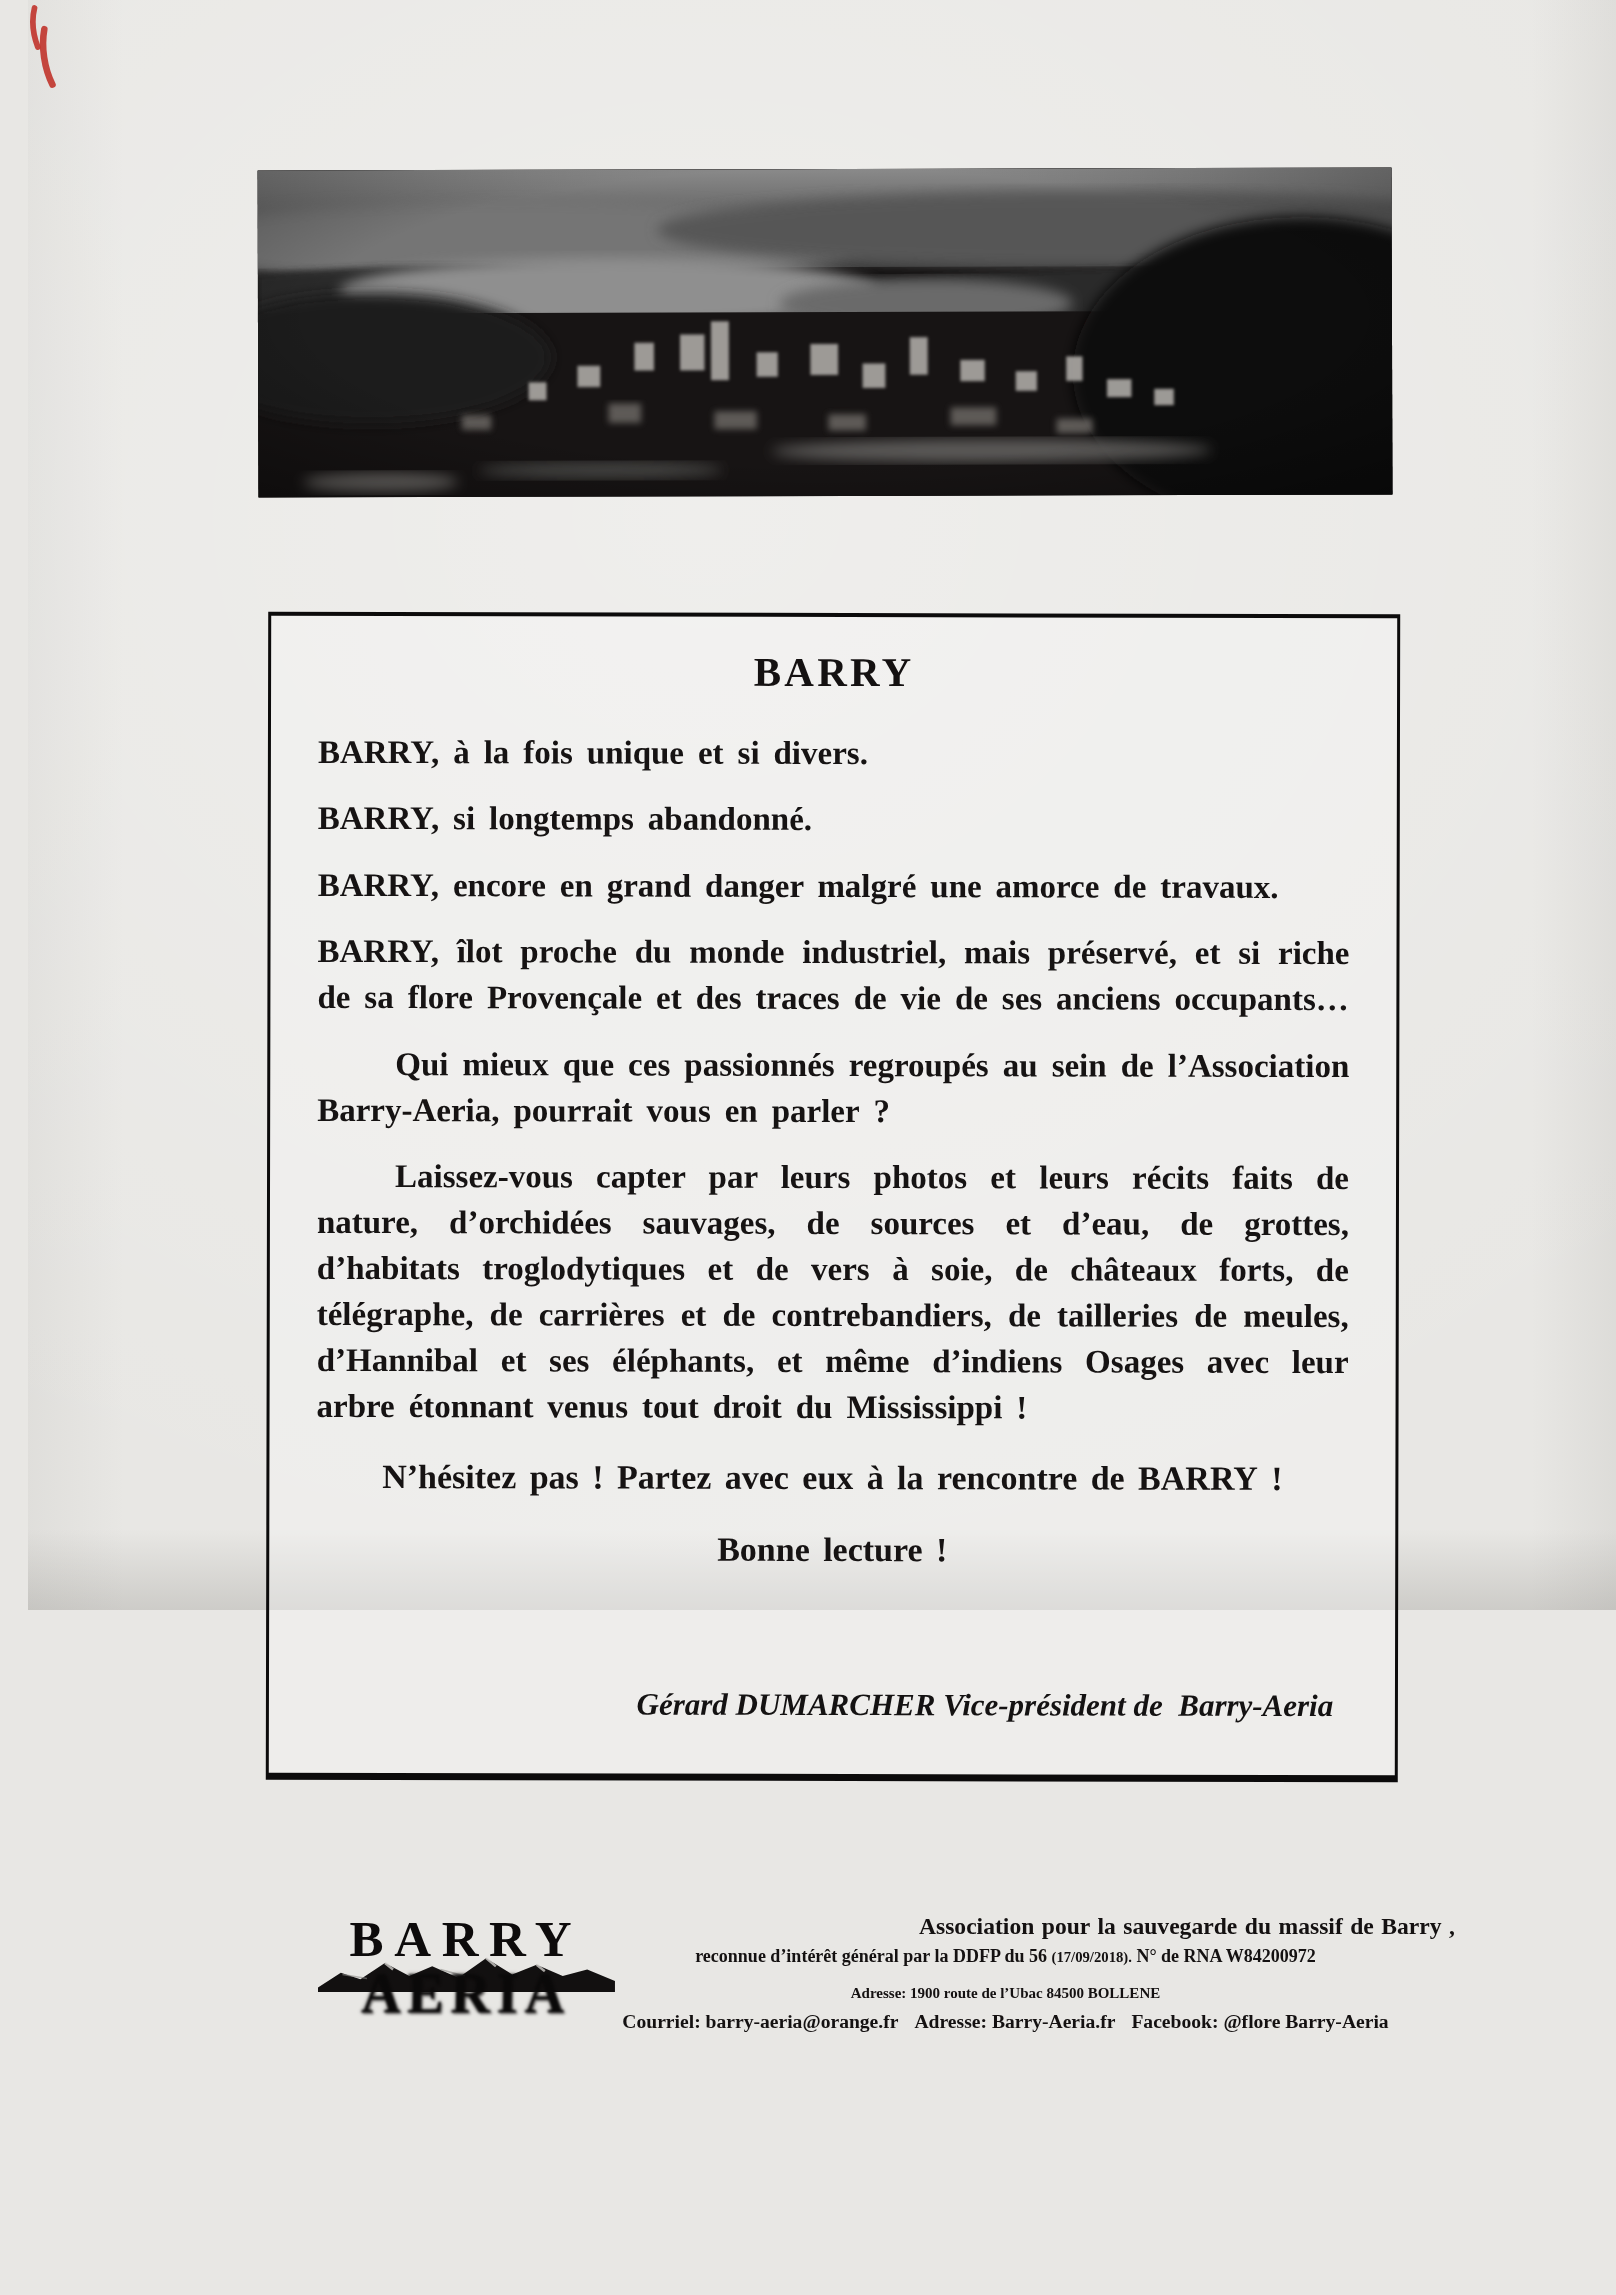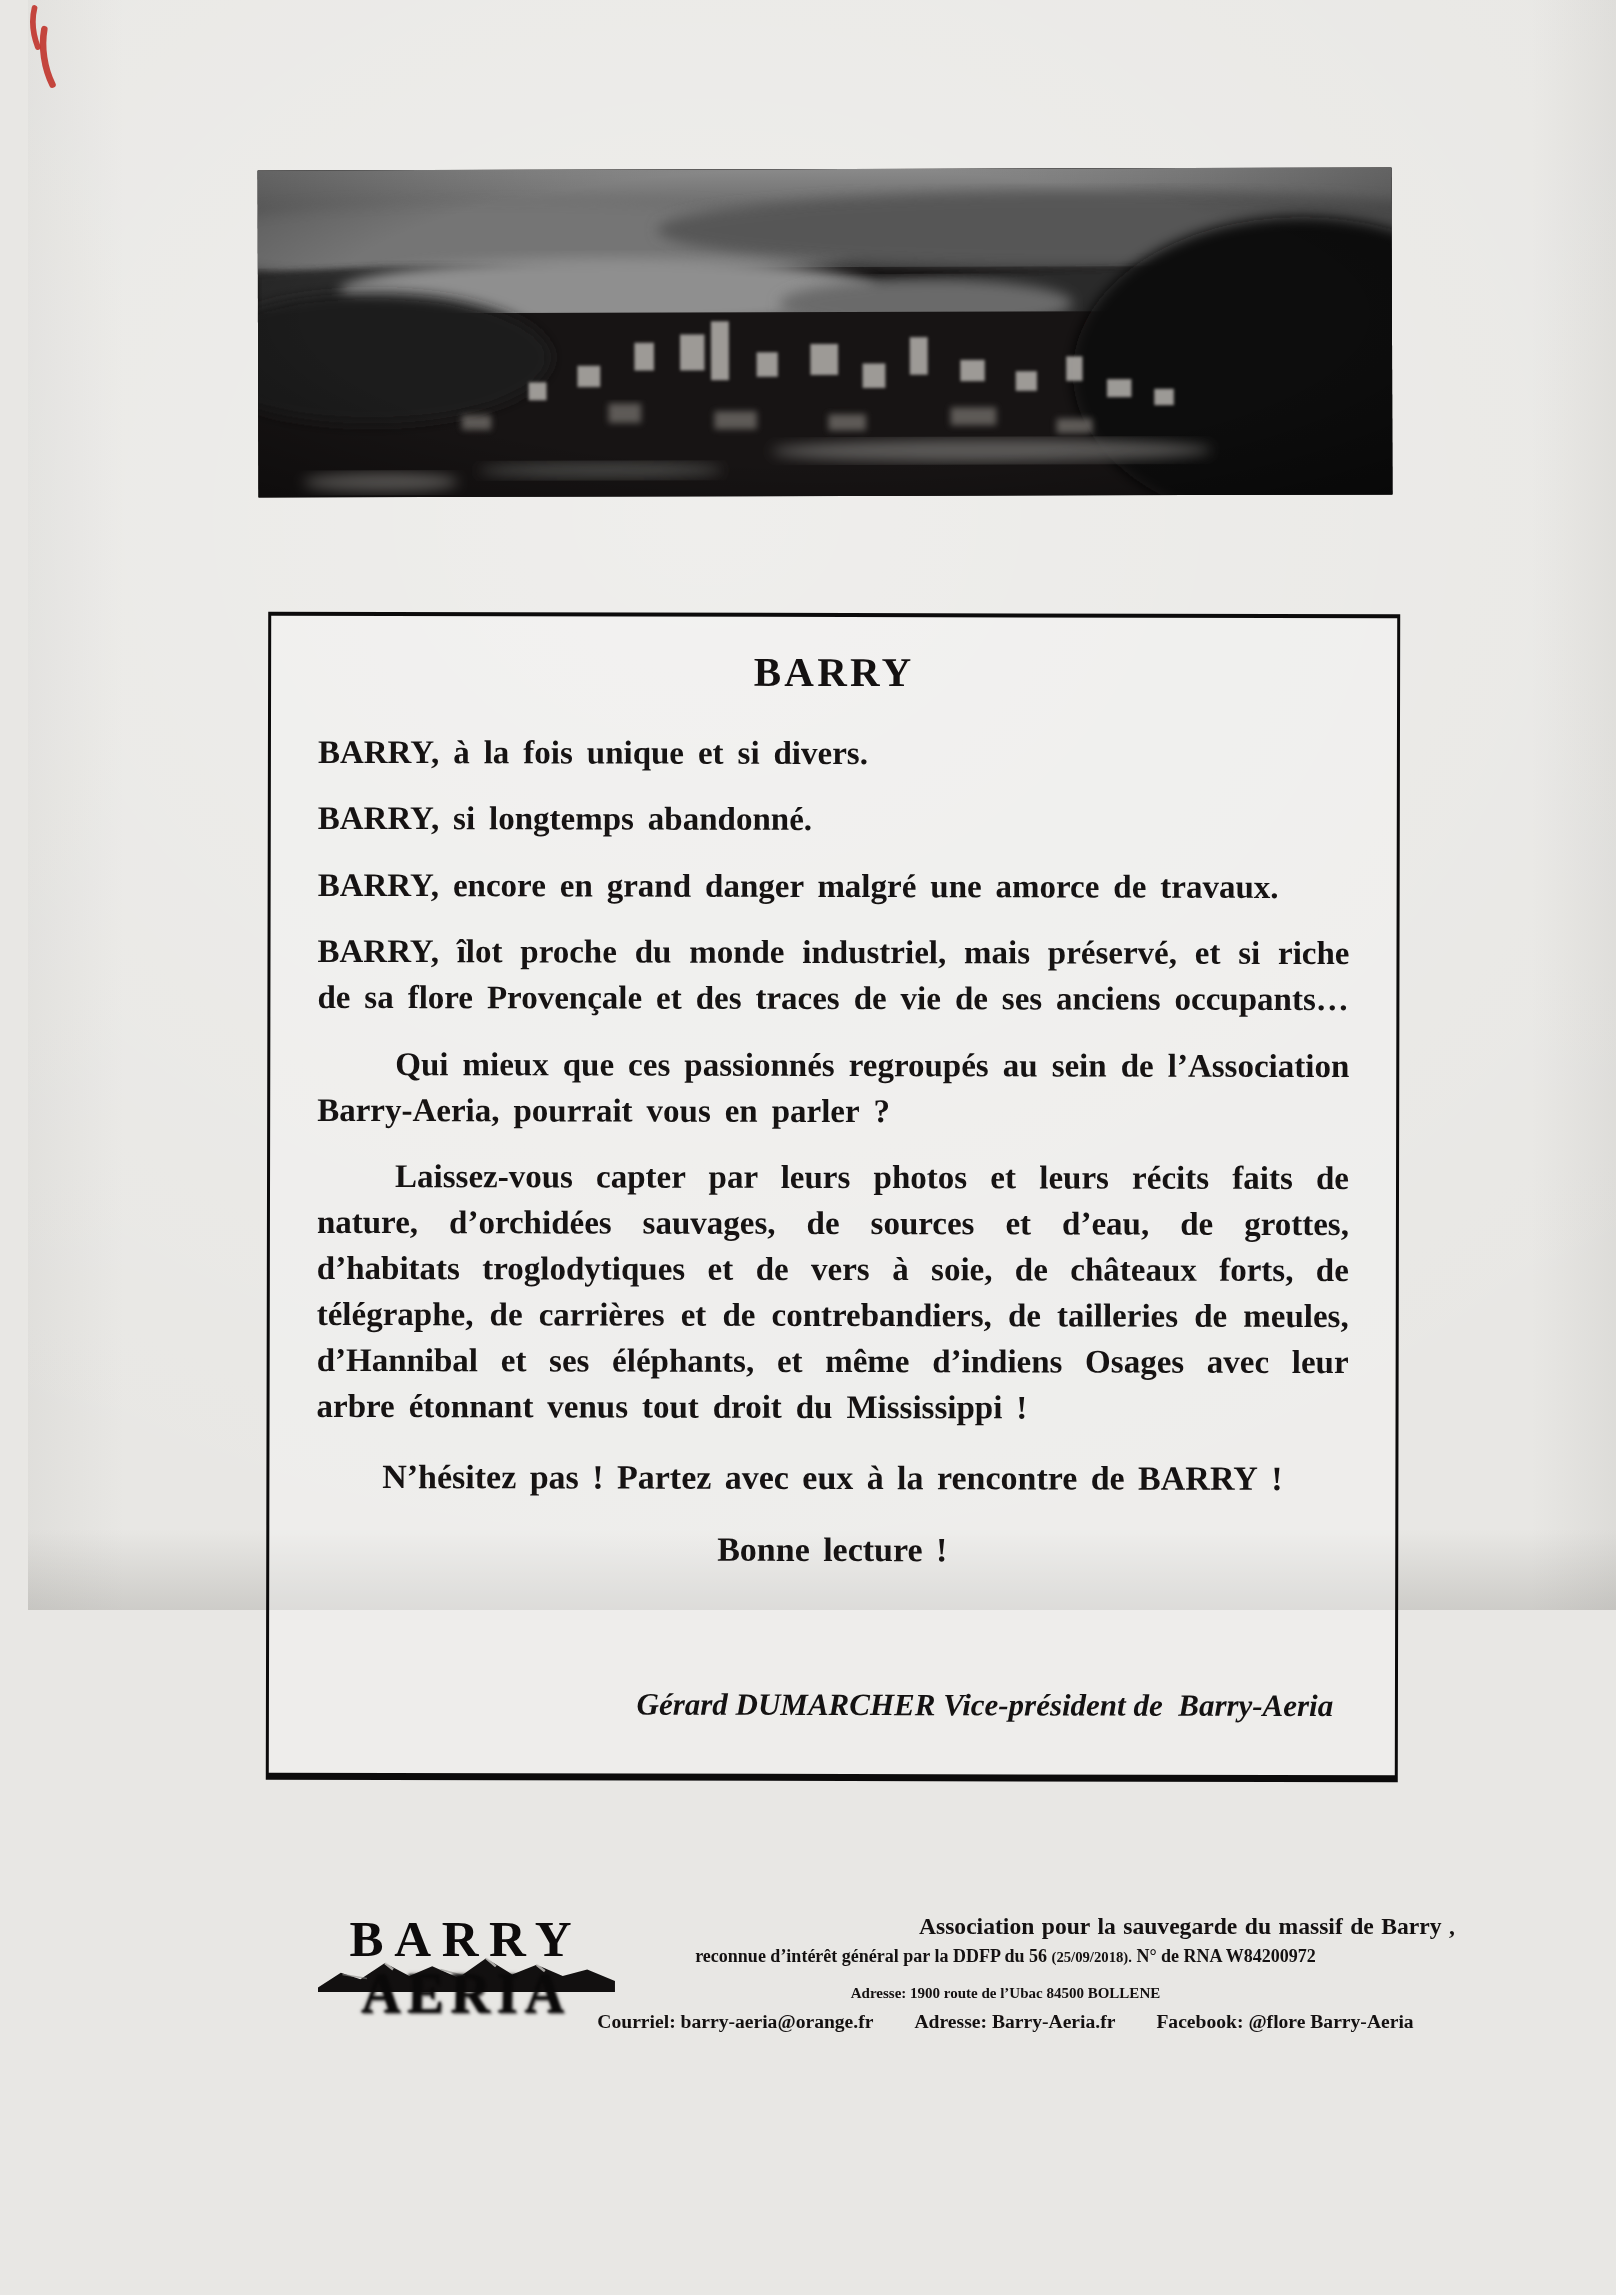--- a/index.html
+++ b/index.html
@@ -73,21 +73,21 @@
   #org-block{
     position:absolute;left:528px;top:1911px;width:899px;
     text-align:center;color:#141111;
   }
   .org-line1{font-size:23.6px;font-weight:bold;line-height:31px;word-spacing:1.6px;text-align:right;}
   .org-line2{font-size:18px;font-weight:bold;line-height:24.4px;margin-top:1.6px;}
   .org-line2 .fine{font-size:14.7px;}
   .org-line3{font-size:15px;font-weight:bold;line-height:28px;margin-top:9.8px;}
   .org-line4{
     font-size:19.6px;font-weight:bold;line-height:26px;margin-top:2.4px;
-    display:flex;justify-content:center;gap:41px;white-space:nowrap;
+    display:flex;justify-content:center;gap:16px;white-space:nowrap;
   }
 </style>
 </head>
 <body>
 
 <div id="page">
 
   <div id="pen-marks">
     <svg viewBox="0 0 60 120">
       <path d="M8,6 C4,22 6,38 12,54" stroke="#c0332b" stroke-width="7" fill="none" stroke-linecap="round" opacity="0.9"></path>
@@ -179,21 +179,21 @@
         <path d="M0,46 L28,28 52,36 82,16 112,32 140,20 172,34 206,10 238,30 268,18 300,32 330,24 364,38 L364,52 L0,52 Z" fill="#121010"></path>
         <path d="M82,16 L92,24 M206,10 L218,20 M268,18 L278,26" stroke="#cfcdc9" stroke-width="3" fill="none" opacity="0.8"></path>
         <path d="M30,30 L60,35 M150,24 L180,32" stroke="#8b8885" stroke-width="2" fill="none" opacity="0.6"></path>
       </svg>
     </div>
     <div class="logo-bottom">AERIA</div>
   </div>
 
   <div id="org-block">
     <div class="org-line1">Association pour la sauvegarde du massif de Barry ,</div>
-    <div class="org-line2"><span>reconnue d’intérêt général par la DDFP du 56 </span><span class="fine">(25/09/2018).</span><span> N° de RNA W84200972</span></div>
+    <div class="org-line2"><span>reconnue d’intérêt général par la DDFP du 56 </span><span class="fine">(17/09/2018).</span><span> N° de RNA W84200972</span></div>
     <div class="org-line3">Adresse: 1900 route de l’Ubac 84500 BOLLENE</div>
     <div class="org-line4">
       <span>Courriel: barry-aeria@orange.fr</span>
       <span>Adresse: Barry-Aeria.fr</span>
       <span>Facebook: @flore Barry-Aeria</span>
     </div>
   </div>
 
 </div>
 

